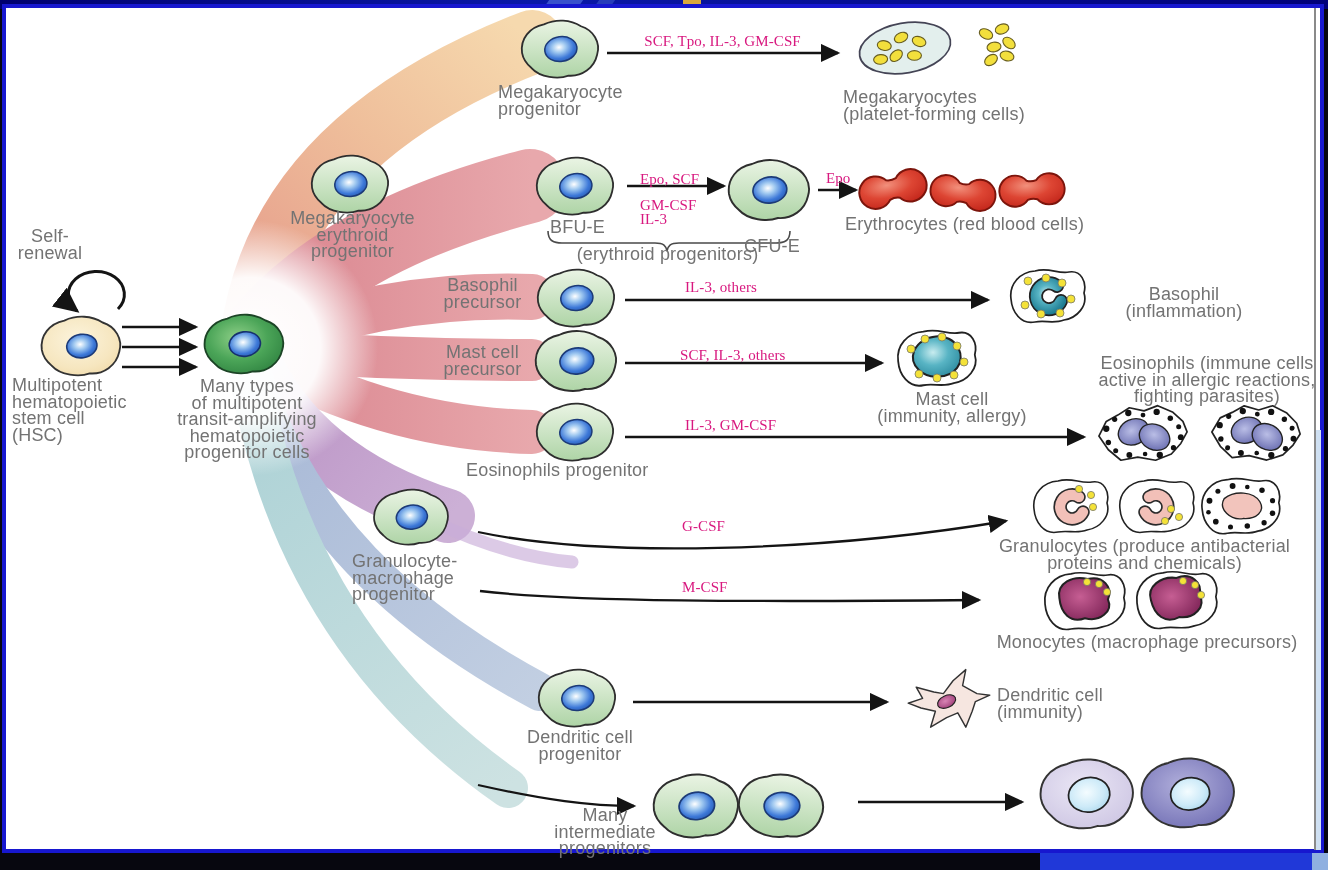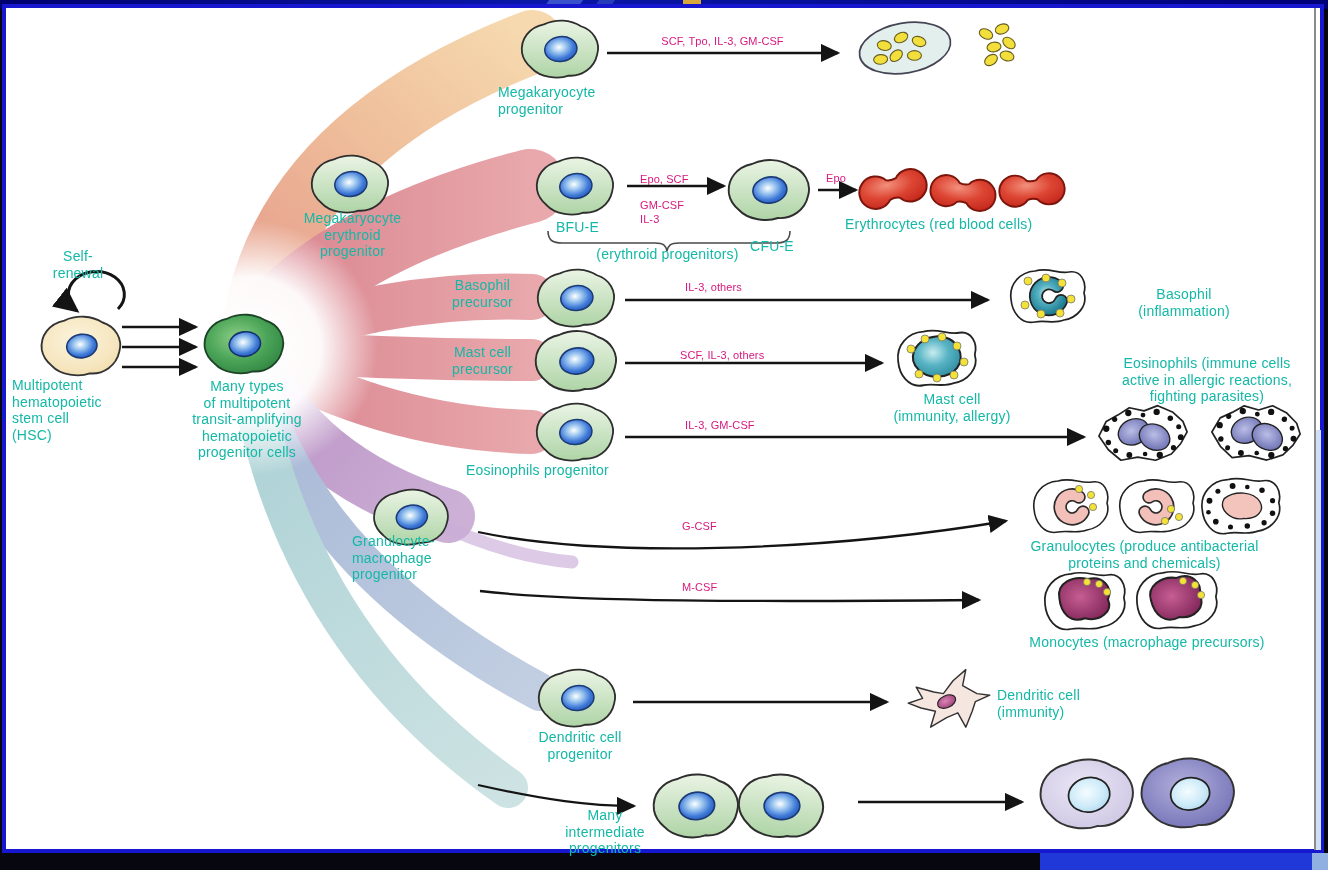--- a/index.html
+++ b/index.html
@@ -12,24 +12,24 @@
   #streak2{left:596px;top:0;width:16px;height:9px;background:#3a55c8;transform:skewX(-35deg);opacity:.6;z-index:1;}
   #gold-tab{left:683px;top:0;width:18px;height:9px;background:#d8a83c;z-index:1;}
   #frame{left:2px;top:4px;width:1322px;height:849px;border:4px solid #1717cf;background:#ffffff;box-sizing:border-box;z-index:1;}
   #edge-line{left:1314px;top:8px;width:2px;height:842px;background:#8a8a8a;z-index:4;}
   #edge-strip{left:1316px;top:430px;width:5px;height:420px;background:#cfe0f2;z-index:4;}
   #bot-left{left:0;top:853px;width:1040px;height:17px;background:#07070f;z-index:1;}
   #bot-right{left:1040px;top:853px;width:272px;height:17px;background:#2038d8;z-index:1;}
   #bot-far{left:1312px;top:853px;width:16px;height:17px;background:#8fb0e0;z-index:1;}
   #diagram-svg{left:0;top:0;z-index:2;}
   
-  .lbl{position:absolute;z-index:5;font-size:14px;line-height:16.5px;letter-spacing:.2px;
-       color:#14b8a6;white-space:pre-line;}
+  .lbl{position:absolute;z-index:5;font-size:18px;line-height:16.5px;letter-spacing:.2px;
+       color:#737373;white-space:pre-line;}
   .ctr{text-align:center;}
-  .mag{color:#d8187f;font-size:11px;line-height:14px;letter-spacing:.1px;}
+  .mag{color:#d8187f;font-size:15px;line-height:14px;letter-spacing:.1px;font-family:Liberation Serif, serif;}
 </style>
 </head>
 <body>
 
 <div id="stage">
   <div class="abs" id="top-navy"></div>
   <div class="abs" id="streak1"></div>
   <div class="abs" id="streak2"></div>
   <div class="abs" id="gold-tab"></div>
   <div class="abs" id="frame"></div>
@@ -337,35 +337,37 @@
     </g>
     <g transform="translate(1189,794) scale(1.15)">
       <use href="#cellBlob" fill="url(#gPeri)" stroke="#333" stroke-width="1.7"></use>
       <ellipse cx="1" cy="0" rx="17" ry="14" transform="rotate(-10)" fill="url(#gNucL)" stroke="#222" stroke-width="1.5"></ellipse>
     </g>
   </svg>
 
   <div class="abs" id="edge-line"></div>
   <div class="abs" id="edge-strip"></div>
 
-  <div class="lbl ctr" style="left:0px;top:248px;width:100px;padding-left:28px;">Self-
+  <div class="lbl ctr" style="left:0px;top:228px;width:100px;">Self-
 renewal</div>
   <div class="lbl" style="left:12px;top:377px;width:140px;">Multipotent
 hematopoietic
 stem cell
 (HSC)</div>
   <div class="lbl ctr" style="left:168px;top:378px;width:158px;">Many types
 of multipotent
 transit-amplifying
 hematopoietic
 progenitor cells</div>
 
   <div class="lbl" style="left:498px;top:84px;width:150px;">Megakaryocyte
 progenitor</div>
   <div class="lbl mag ctr" style="left:625px;top:34px;width:195px;">SCF, Tpo, IL-3, GM-CSF</div>
+  <div class="lbl" style="left:843px;top:89px;width:225px;">Megakaryocytes
+(platelet-forming cells)</div>
 
   <div class="lbl ctr" style="left:280px;top:210px;width:145px;">Megakaryocyte
 erythroid
 progenitor</div>
   <div class="lbl ctr" style="left:545px;top:219px;width:65px;">BFU-E</div>
   <div class="lbl mag" style="left:640px;top:172px;width:85px;">Epo, SCF</div>
   <div class="lbl mag" style="left:640px;top:198px;width:85px;">GM-CSF
 IL-3</div>
   <div class="lbl ctr" style="left:742px;top:217px;width:60px;margin-top:21px;">CFU-E</div>
   <div class="lbl mag" style="left:826px;top:171px;width:45px;">Epo</div>
@@ -383,21 +385,21 @@
   <div class="lbl mag" style="left:680px;top:348px;width:145px;">SCF, IL-3, others</div>
   <div class="lbl ctr" style="left:862px;top:391px;width:180px;">Mast cell
 (immunity, allergy)</div>
 
   <div class="lbl ctr" style="left:1082px;top:355px;width:250px;">Eosinophils (immune cells
 active in allergic reactions,
 fighting parasites)</div>
   <div class="lbl" style="left:466px;top:462px;width:225px;">Eosinophils progenitor</div>
   <div class="lbl mag" style="left:685px;top:418px;width:120px;">IL-3, GM-CSF</div>
 
-  <div class="lbl" style="left:352px;top:533px;width:135px;">Granulocyte-
+  <div class="lbl" style="left:352px;top:553px;width:135px;">Granulocyte-
 macrophage
 progenitor</div>
   <div class="lbl mag" style="left:682px;top:519px;width:70px;">G-CSF</div>
   <div class="lbl ctr" style="left:972px;top:538px;width:345px;">Granulocytes (produce antibacterial
 proteins and chemicals)</div>
   <div class="lbl mag" style="left:682px;top:580px;width:70px;">M-CSF</div>
   <div class="lbl ctr" style="left:972px;top:634px;width:350px;">Monocytes (macrophage precursors)</div>
 
   <div class="lbl ctr" style="left:510px;top:729px;width:140px;">Dendritic cell
 progenitor</div>

